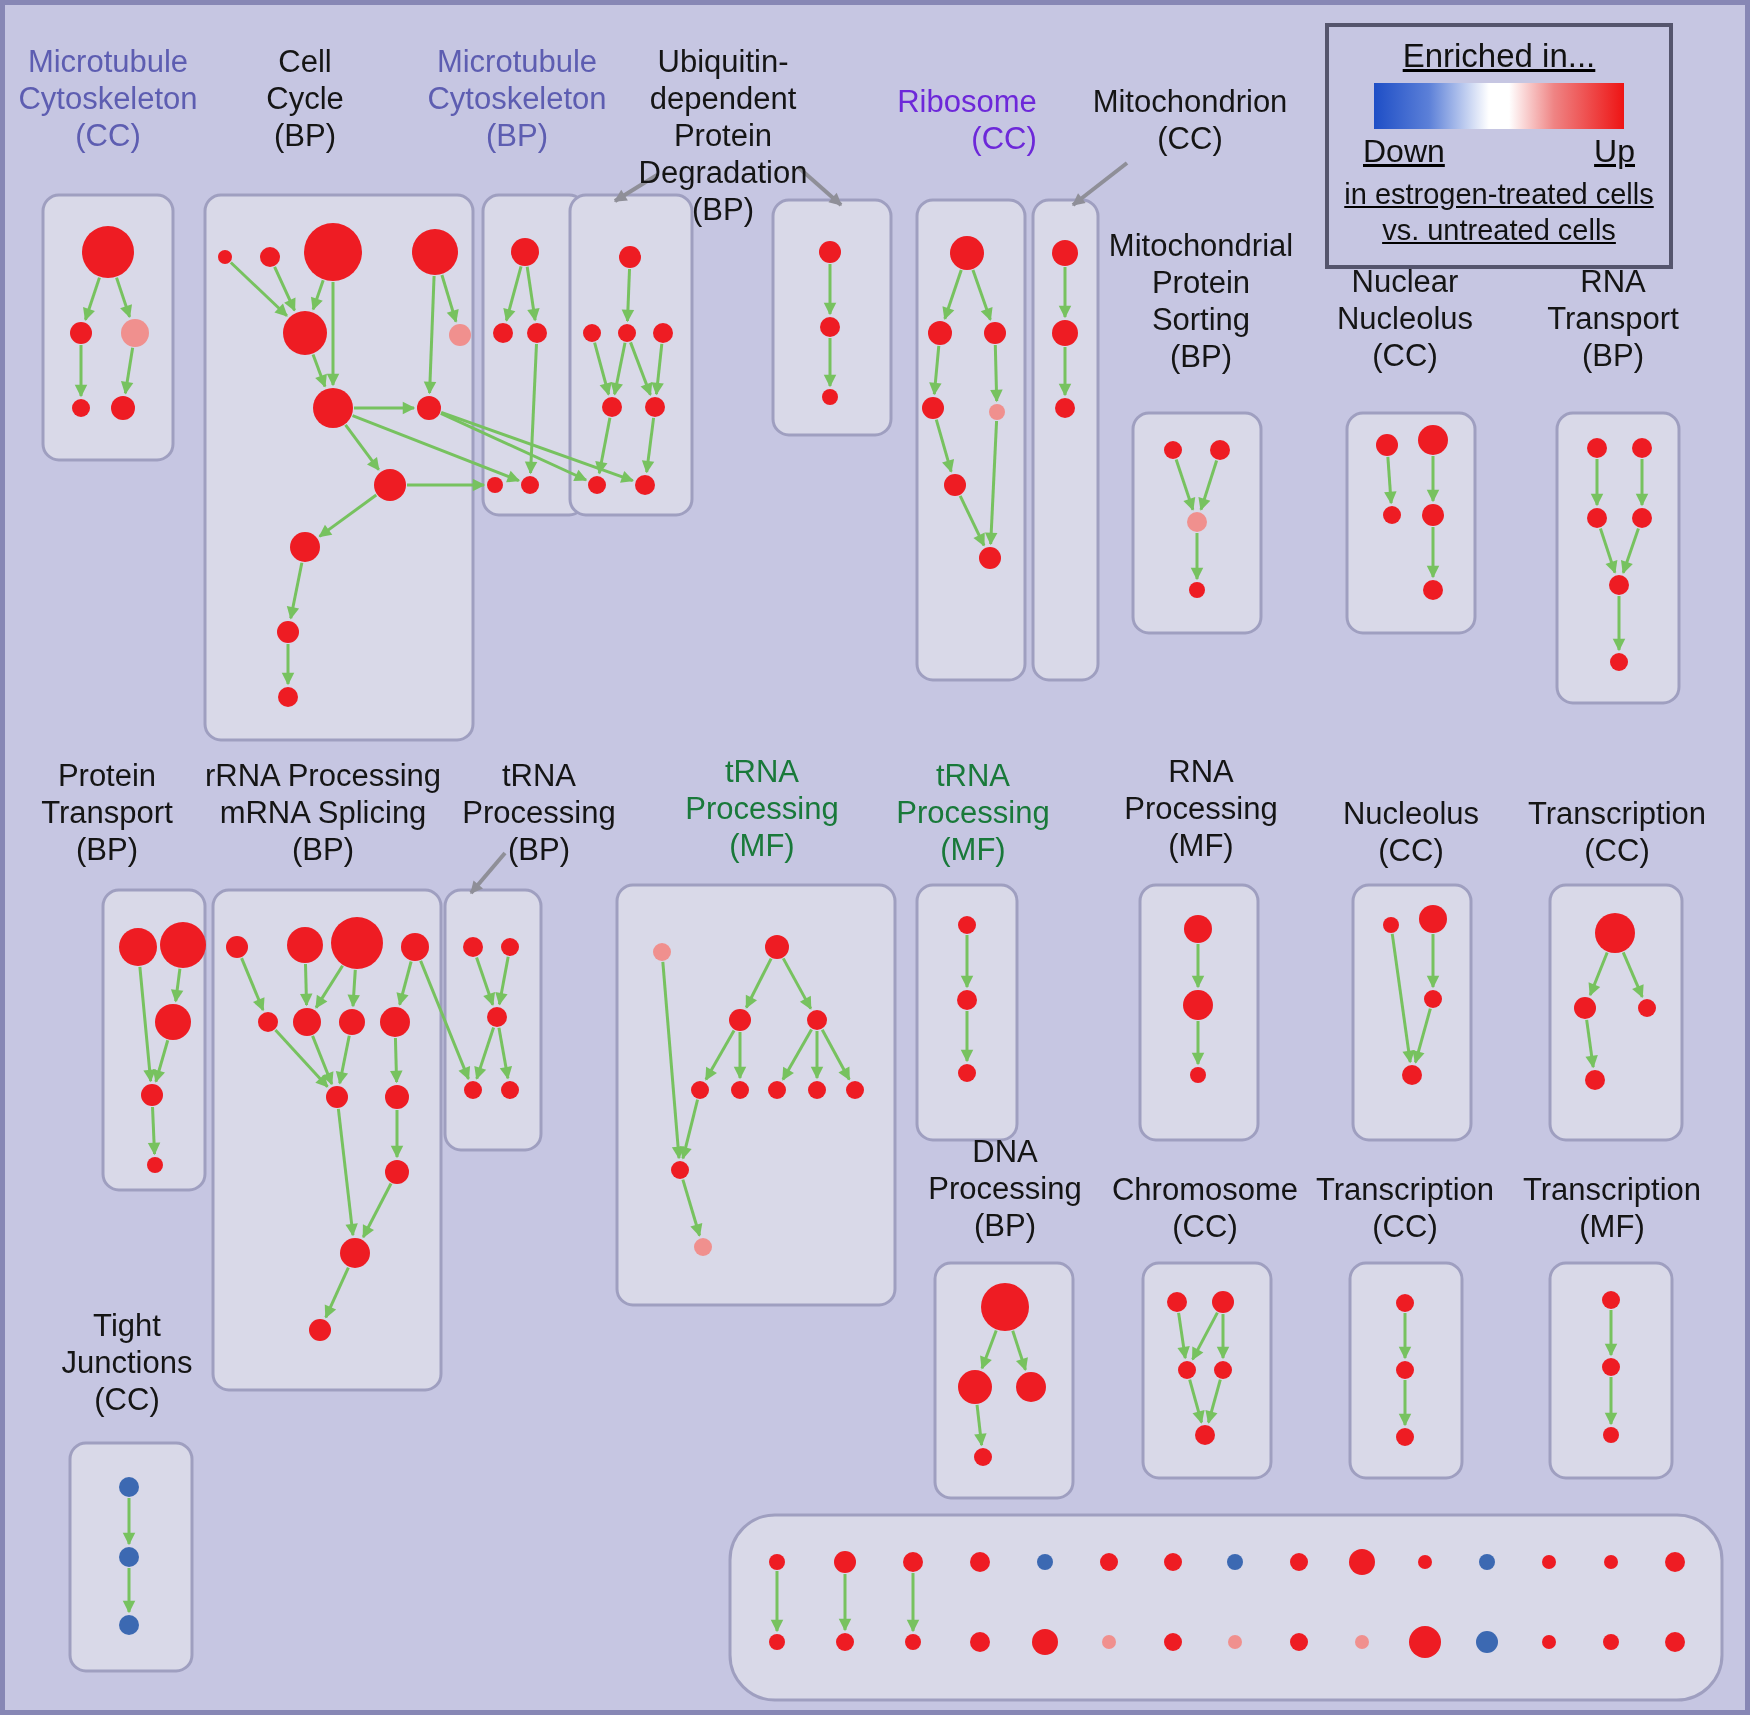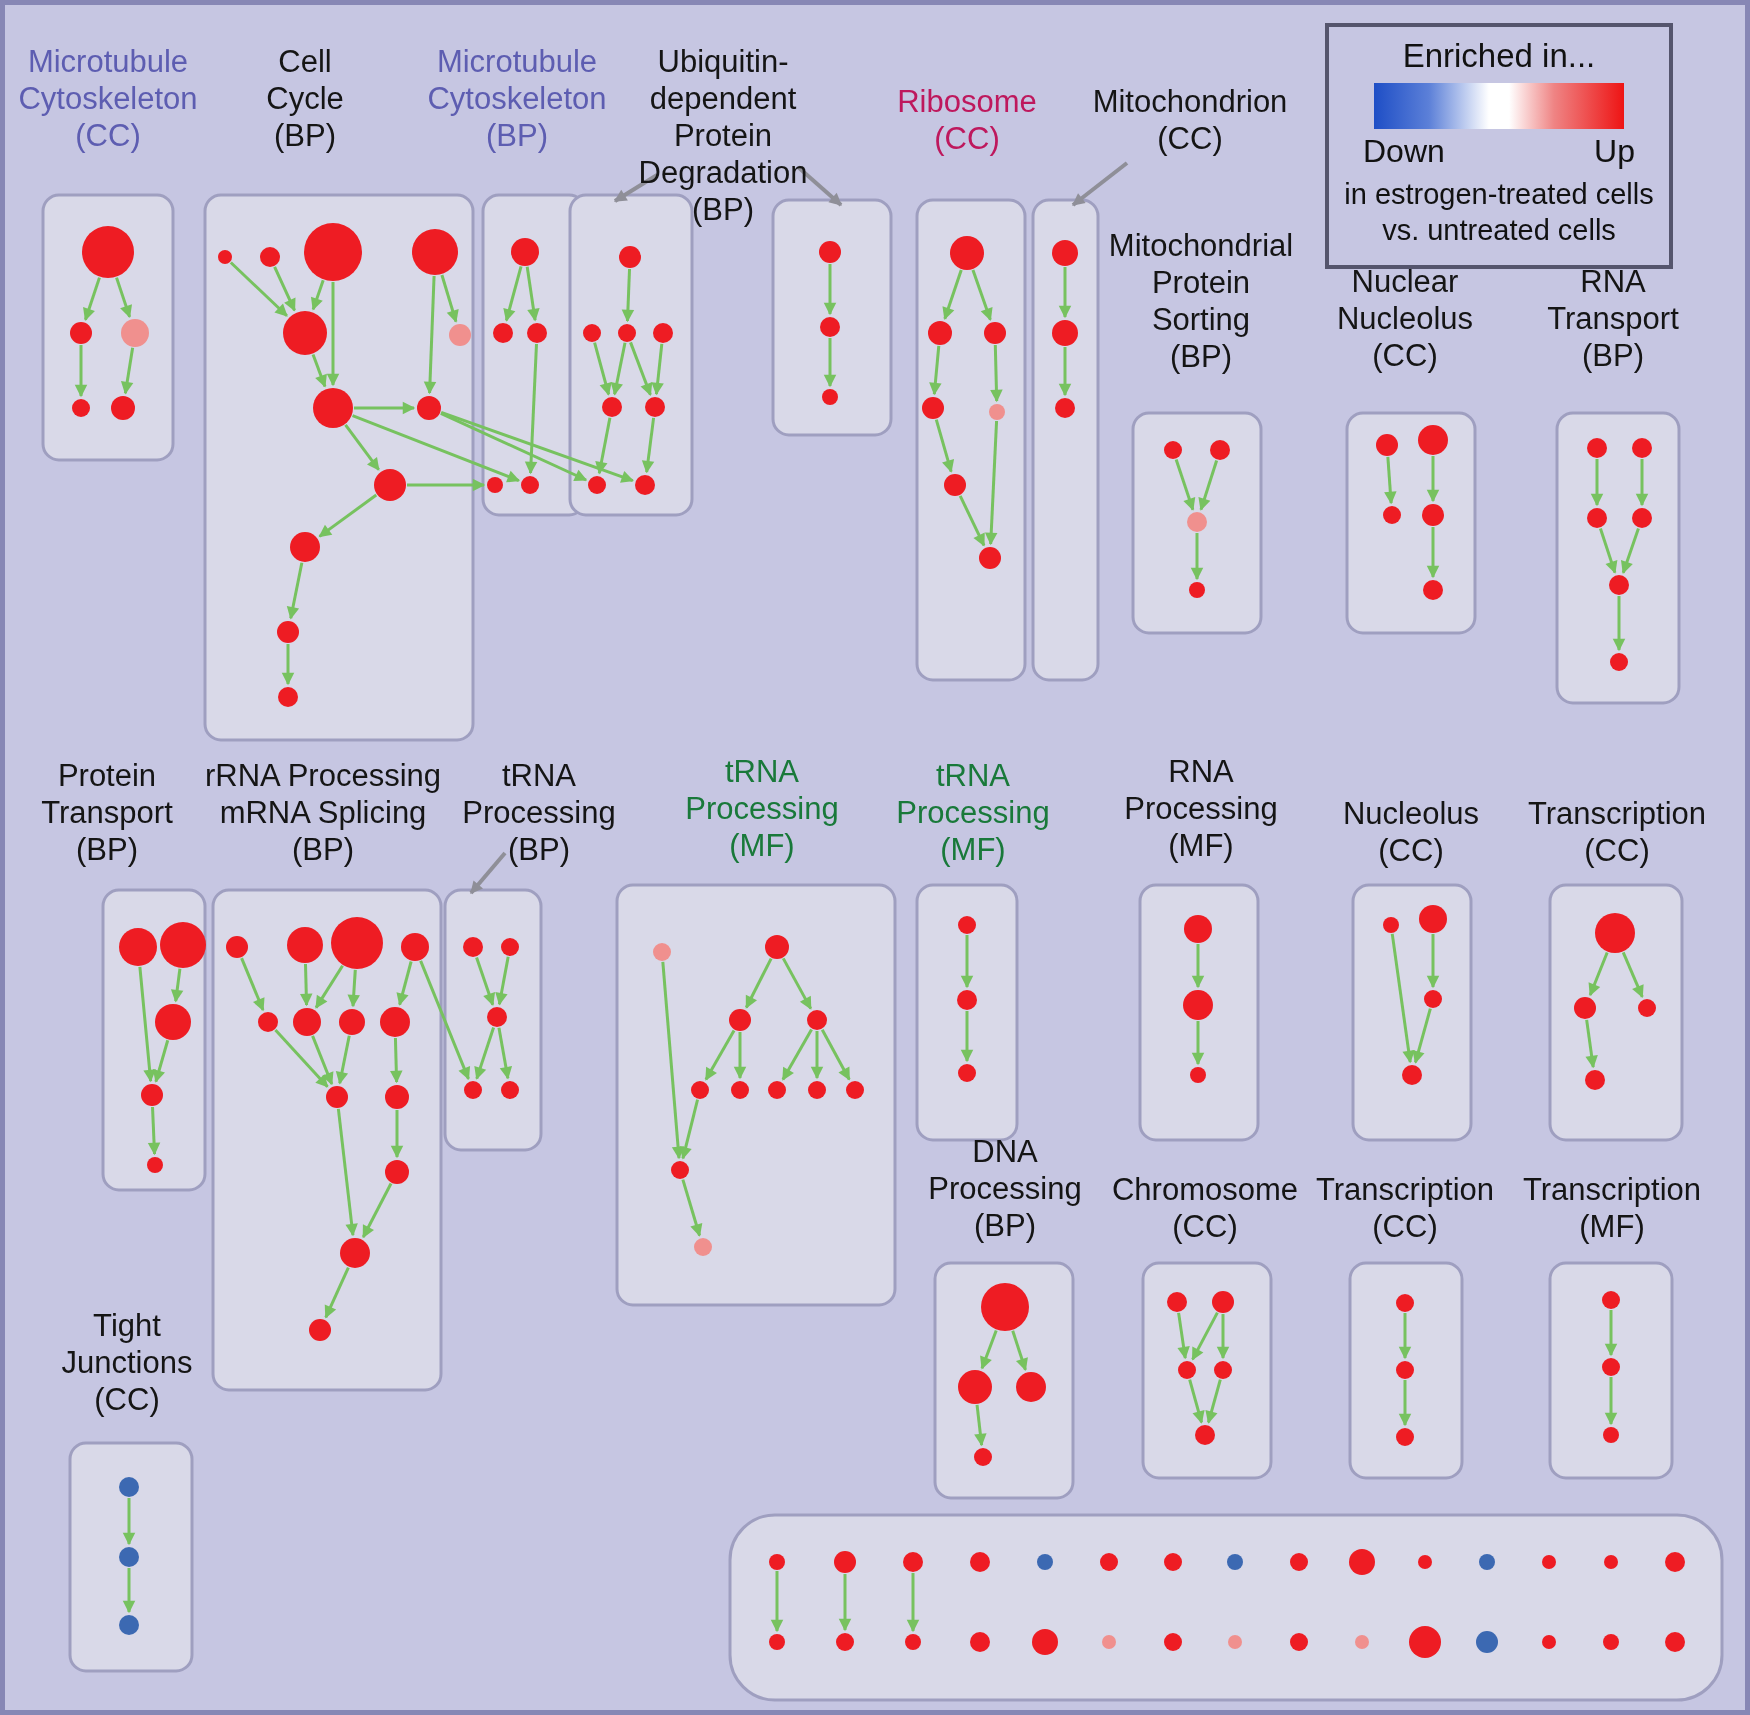--- a/index.html
+++ b/index.html
@@ -6,21 +6,21 @@
   html,body { background:#aeaecb; font-family:"Liberation Sans","DejaVu Sans",sans-serif; }
   #stage { position:relative; width:1750px; height:1715px; border:5px solid #6d28d9;
            background:#c6c6e2; overflow:hidden; }
   #net { position:absolute; left:0; top:0; }
   #labels { position:absolute; left:0; top:0; width:100%; height:100%; pointer-events:none; }
   .cluster-label { position:absolute; transform:translateX(-50%); text-align:center;
                    white-space:pre-line; font-size:31px; line-height:37px; }
   .misc-text { position:absolute; left:245px; top:1382px; font-size:30px; line-height:44px;
                white-space:pre-line; color:#151515; }
   .legend { position:absolute; left:1320px; top:18px; width:348px; height:246px;
-            border:4px solid #55556d; background:transparent; }
+            border:4px solid #55556d; background:transparent;text-decoration:underline; }
   .legend-title { text-align:center; font-size:33px; margin-top:10px; color:#111; }
   .legend-gradient { width:250px; height:46px; margin:8px auto 4px auto; }
   .legend-row { width:272px; margin:2px auto 0 auto; display:flex; justify-content:space-between;
                 font-size:32px; color:#111; }
   .legend-sub { text-align:center; font-size:29px; line-height:36px; color:#111; }
   .legend-sub.first { margin-top:6px; }
 </style>
 </head>
 <body>
 
@@ -338,21 +338,21 @@
 Cycle
 (BP)</div>
       <div class="cluster-label" style="left: 512px; top: 38px; color: rgb(93, 93, 177);">Microtubule
 Cytoskeleton
 (BP)</div>
       <div class="cluster-label" style="left: 718px; top: 38px; color: rgb(21, 21, 21);">Ubiquitin-
 dependent
 Protein
 Degradation
 (BP)</div>
-      <div class="cluster-label" style="left: 962px; top: 78px; color: #be185d;">Ribosome
+      <div class="cluster-label" style="left: 962px; top: 78px; color: #6d28d9; text-align: right;">Ribosome
 (CC)</div>
       <div class="cluster-label" style="left: 1185px; top: 78px; color: rgb(21, 21, 21);">Mitochondrion
 (CC)</div>
       <div class="cluster-label" style="left: 1196px; top: 222px; color: rgb(21, 21, 21);">Mitochondrial
 Protein
 Sorting
 (BP)</div>
       <div class="cluster-label" style="left: 1400px; top: 258px; color: rgb(21, 21, 21);">Nuclear
 Nucleolus
 (CC)</div>

